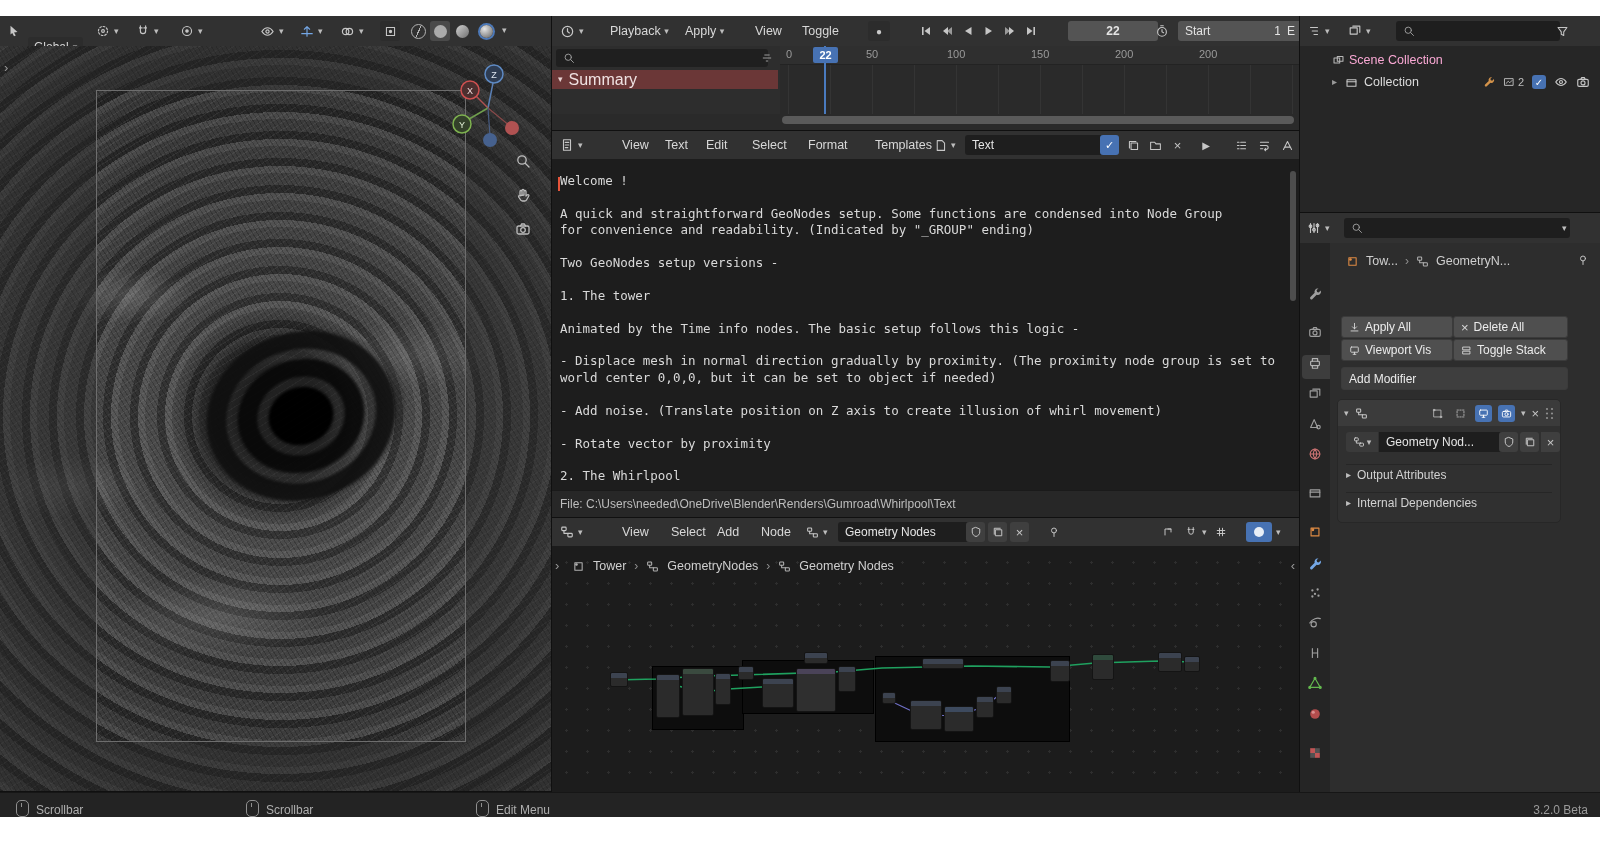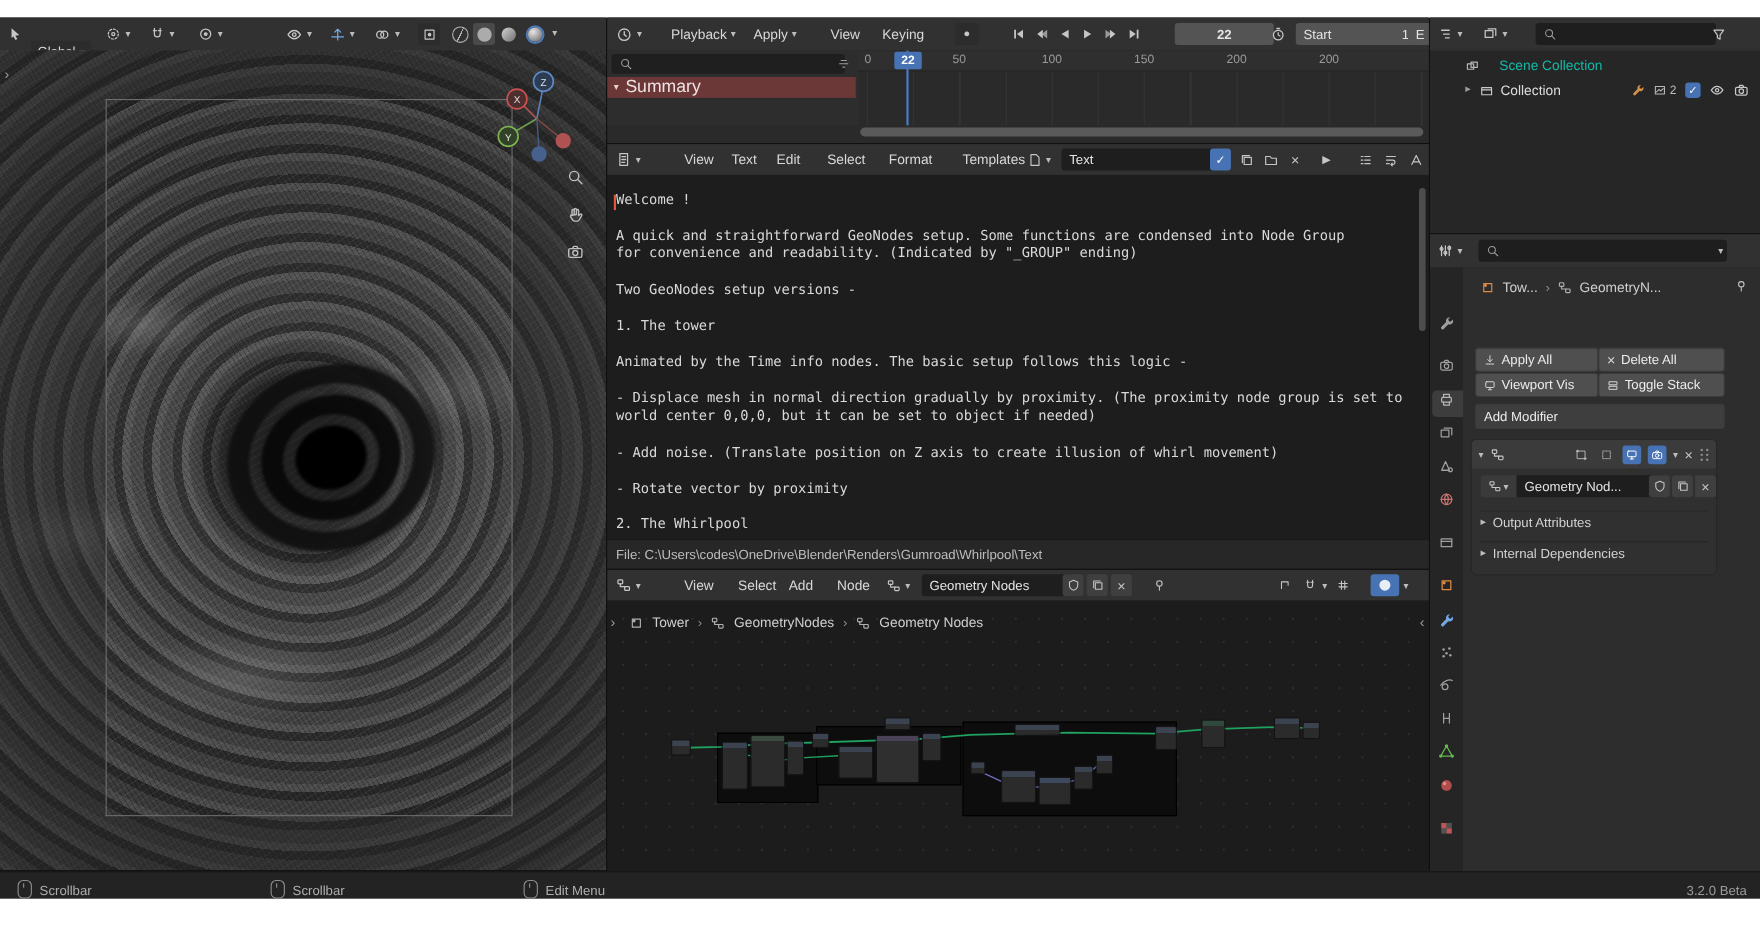--- a/index.html
+++ b/index.html
@@ -186,21 +186,21 @@
       <span class="pill" style="left:8px;top:5px;height:20px;">
         <svg class="ic" width="15" height="15" viewBox="0 0 16 16" style="color:#c6c6c6;">
             <circle cx="8" cy="8" r="5.5"></circle>
             <path d="M8 5v3l2 1.5"></path>
           </svg>
         <span class="cdn">▾</span>
       </span>
       <span class="menu" style="left:58px;"><span>Playback</span>&nbsp;<span class="cdn">▾</span></span>
       <span class="menu" style="left:133px;"><span>Apply</span>&nbsp;<span class="cdn">▾</span></span>
       <span class="menu" style="left:203px;">View</span>
-      <span class="menu" style="left:250px;">Keying</span>
+      <span class="menu" style="left:250px;">Toggle</span>
       <span class="ibtn" style="left:316px;top:5px;width:22px;height:20px;background:#2c2c2c;color:#c9c9c9;font-size:10px;">
         <span>●</span>
       </span>
       <span class="ibtn" style="left:364px;top:5px;width:20px;height:20px;">
         <svg class="icf ic" width="12" height="12" viewBox="0 0 12 12">
             <rect x="2" y="2" width="1.6" height="8"></rect>
             <path d="M10 2L4.5 6 10 10z"></path>
           </svg>
       </span>
       <span class="ibtn" style="left:385px;top:5px;width:20px;height:20px;">
@@ -356,21 +356,21 @@
 
 - Add noise. (Translate position on Z axis to create illusion of whirl movement)
 
 - Rotate vector by proximity
 
 2. The Whirlpool</pre>
       <div class="abs" style="right:3px;top:12px;width:6px;height:130px;background:#4d4d4d;border-radius:3px;"></div>
     </div>
 
     <div class="abs" style="left:0;right:0;bottom:0;height:26px;background:#272727;display:flex;align-items:center;padding:0 8px;border-top:1px solid #1a1a1a;">
-      <span style="color:#bdbdbd;font-size:12px;">File: C:\Users\codes\OneDrive\Blender\Renders\Gumroad\Whirlpool\Text</span>
+      <span style="color:#bdbdbd;font-size:12px;">File: C:\Users\needed\OneDrive\Blender\Renders\Gumroad\Whirlpool\Text</span>
     </div>
   </div>
 
   <div class="ed" style="left:552px;top:502px;width:747px;height:274px;background:#1c1c1c;">
     <div class="hdr" style="height:28px;">
       <span class="pill" style="left:8px;top:4px;height:20px;">
         <svg class="ic" width="14" height="14" viewBox="0 0 16 16" style="color:#c6c6c6;">
             <rect x="2" y="2.5" width="5" height="4" rx="1"></rect>
             <rect x="9" y="9.5" width="5" height="4" rx="1"></rect>
             <path d="M4.5 6.5v3h5"></path>
@@ -518,21 +518,21 @@
             <path d="M2.5 3h11L9.5 8.5V13l-3-1.5V8.5z"></path>
           </svg>
       </span>
     </div>
 
     <div class="abs" style="left:0;top:34px;right:0;height:20px;display:flex;align-items:center;">
       <svg class="ic" width="13" height="13" viewBox="0 0 16 16" style="color:#b8b8b8;margin-left:32px;">
           <rect x="2.5" y="5" width="7" height="6"></rect>
           <rect x="6.5" y="3" width="7" height="6"></rect>
         </svg>
-      <span style="color:#14b8a6;font-size:12.5px;margin-left:18px;">Scene Collection</span>
+      <span style="color:#f9a8d4;font-size:12.5px;margin-left:4px;">Scene Collection</span>
     </div>
 
     <div class="abs" style="left:0;top:56px;right:0;height:20px;display:flex;align-items:center;">
       <span class="cdn" style="margin-left:32px;color:#9a9a9a;font-size:10px;">▸</span>
       <svg class="ic" width="13" height="13" viewBox="0 0 16 16" style="color:#c9c9c9;margin-left:8px;">
           <rect x="2.5" y="4.5" width="11" height="8"></rect>
           <path d="M2.5 7h11"></path>
         </svg>
       <span style="color:#dcdcdc;font-size:12.5px;margin-left:6px;">Collection</span>
       <span style="flex:1"></span>

